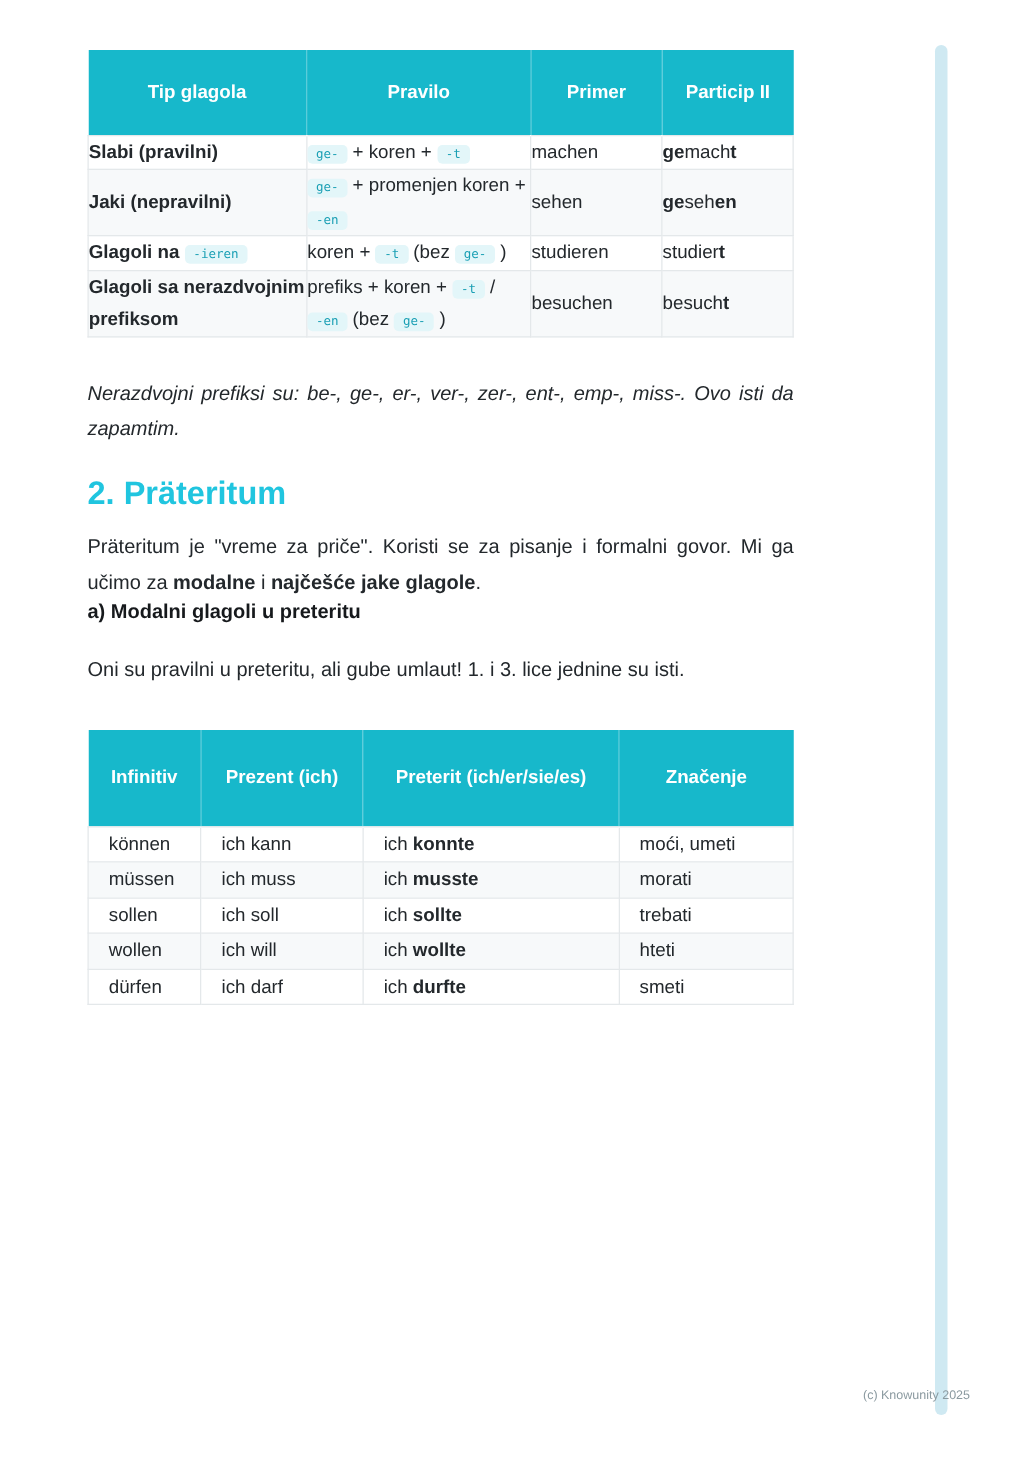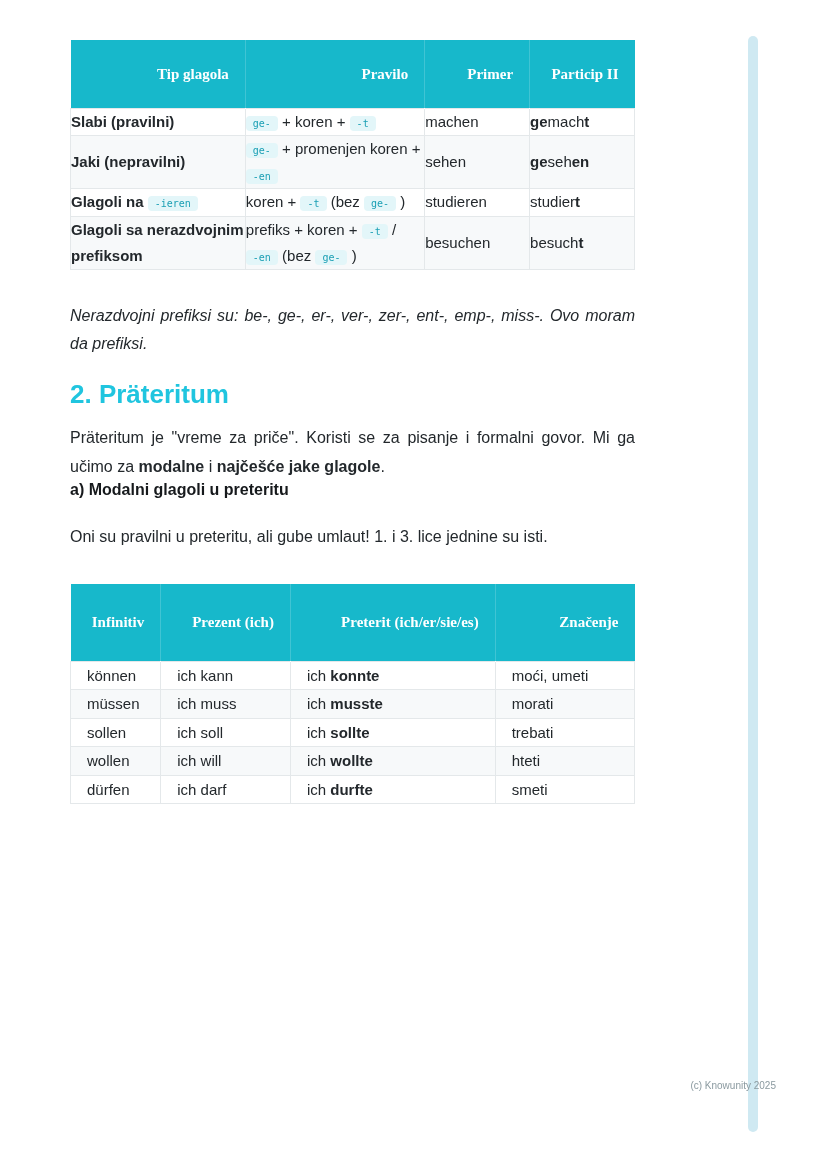--- a/index.html
+++ b/index.html
@@ -1,23 +1,23 @@
 <!DOCTYPE html>
 <html style="--accent: #17b8cb; --heading: #20c5df; --codetext: #1a9fb4; --codebg: #e3f6f9; --rowalt: #f7f9fa; --border: #e4e8ea; --scroll: #cfe9f2; --footer: #8b9aa0;"><head>
 <meta charset="utf-8">
 <style>
   * { margin:0; padding:0; box-sizing:border-box; }
   html,body { width:828px; height:1171px; background:#ffffff; font-family:"Liberation Sans",sans-serif; color:#1d2125; }
   .page { position:relative; width:828px; height:1132px; overflow:hidden; background:#fff; }
   .content { position:absolute; left:70px; top:40px; width:565px; }
 
   table.t { width:100%; border-collapse:collapse; table-layout:fixed; }
-  .t th { background:var(--accent,#17b8cb); color:#ffffff; text-align:right; font-size:15px;
+  .t th { background:var(--accent,#17b8cb); color:#ffffff; text-align:center; font-size:15px;
           font-weight:700; padding:14px 16px; vertical-align:middle; line-height:1.5;
-          border-right:1px solid rgba(255,255,255,.18);font-family:Liberation Serif, serif; }
+          border-right:1px solid rgba(255,255,255,.18); }
   .t th:last-child { border-right:none; }
   .t td { border:1px solid var(--border,#e4e8ea); font-size:15px; padding:0;
           vertical-align:middle; line-height:1.75; color:#23282c; }
   .t tbody tr:nth-child(even) { background:var(--rowalt,#f7f9fa); }
   .t1 th { height:68px; }
   .t2 { margin-top:32px; }
   .t2 th { height:77px; }
   .t2 td { padding:4px 16px; line-height:1.3; }
 
   .chip { font-family:"DejaVu Sans Mono",monospace; font-size:10px; background:var(--codebg,#e3f6f9);
@@ -26,21 +26,21 @@
 
   .note { font-style:italic; font-size:16px; line-height:1.75; margin-top:32px; text-align:justify; color:#23282c; }
   .h2 { color:var(--heading,#20c5df); font-size:26px; font-weight:700; margin-top:22px; line-height:1.15; }
   .para { font-size:16px; line-height:1.8; margin-top:14px; color:#23282c; }
   .justify { text-align:justify; }
   .subhead { font-size:16px; font-weight:700; margin-top:0; color:#16191c; }
   .mt24 { margin-top:24px; }
 
   .scrollstrip { position:absolute; right:70px; top:36px; width:10px; height:1096px;
                  border-radius:6px; background:var(--scroll,#cfe9f2); z-index:1; }
-  .footer { position:absolute; right:52px; top:1080px; font-size:10px; color:var(--footer,#8b9aa0); z-index:2; }
+  .footer { position:absolute; right:52px; top:1111px; font-size:10px; color:var(--footer,#8b9aa0); z-index:2; }
 </style>
 </head>
 <body>
 
 <div class="page">
   <div class="content">
 
     <table class="t t1">
       <colgroup>
         <col style="width:31%">
@@ -77,21 +77,21 @@
           </tr>
           <tr>
             <td><span class="b">Glagoli sa nerazdvojnim prefiksom</span></td>
             <td><span>prefiks + koren + </span><code class="chip">-t</code><span> / </span><code class="chip">-en</code><span> (bez </span><code class="chip">ge-</code><span> )</span></td>
             <td><span>besuchen</span></td>
             <td><span>besuch</span><span class="b">t</span></td>
           </tr>
         </tbody>
       </table>
 
-    <p class="note">Nerazdvojni prefiksi su: be-, ge-, er-, ver-, zer-, ent-, emp-, miss-. Ovo moram da prefiksi.</p>
+    <p class="note">Nerazdvojni prefiksi su: be-, ge-, er-, ver-, zer-, ent-, emp-, miss-. Ovo isti da zapamtim.</p>
 
     <h2 class="h2">2. Präteritum</h2>
 
     <p class="para justify"><span>Präteritum je "vreme za priče". Koristi se za pisanje i formalni govor. Mi ga učimo za </span><span class="b">modalne</span><span> i </span><span class="b">najčešće jake glagole</span><span>.</span></p>
 
     <p class="subhead">a) Modalni glagoli u preteritu</p>
 
     <p class="para mt24">Oni su pravilni u preteritu, ali gube umlaut! 1. i 3. lice jednine su isti.</p>
 
     <table class="t t2">

